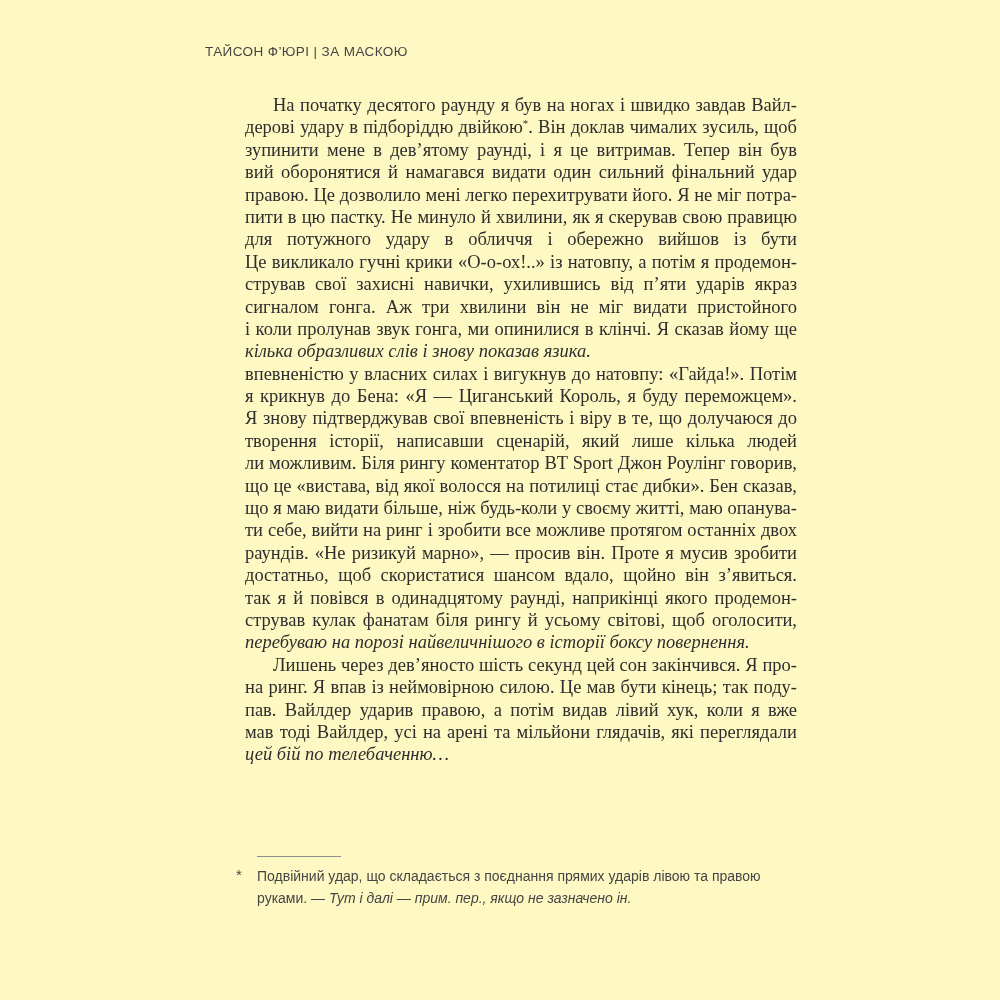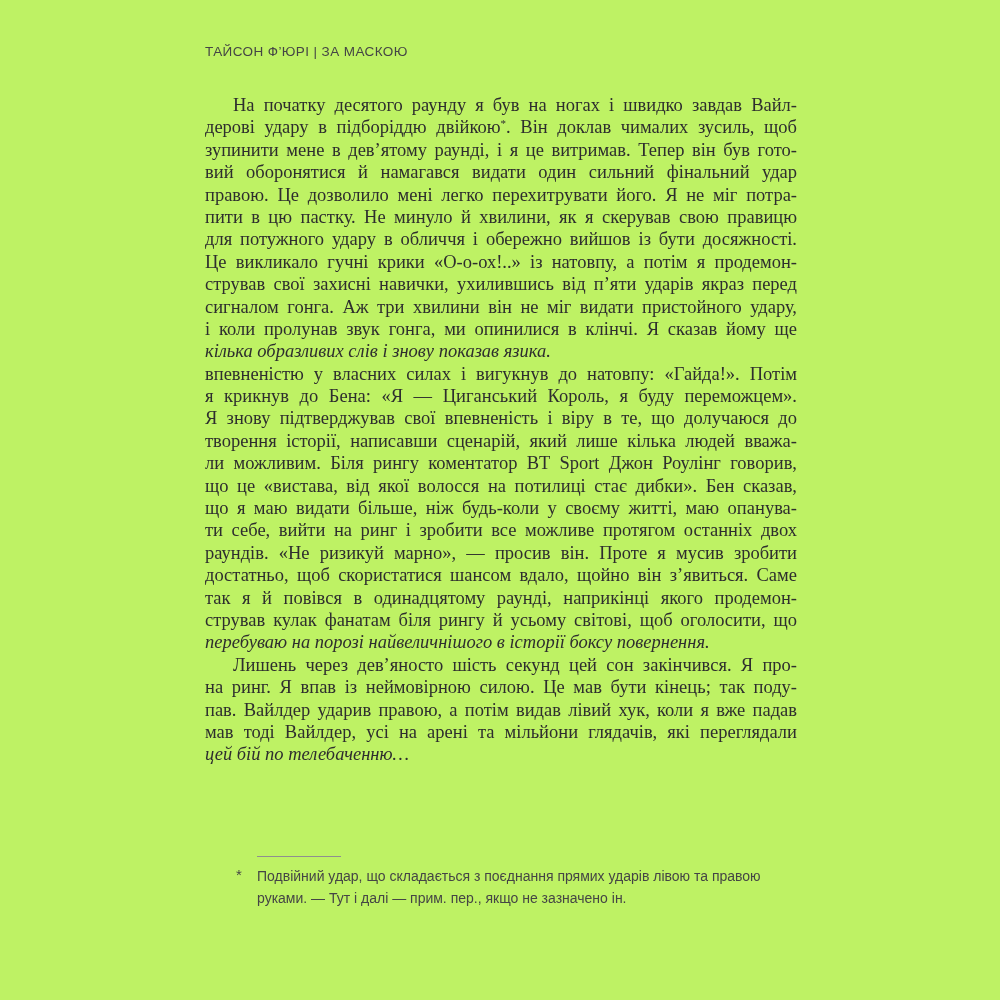--- a/index.html
+++ b/index.html
@@ -4,21 +4,21 @@
 <style>
   html, body {
     margin: 0;
     padding: 0;
     background: #ffffff;
   }
   .page {
     position: relative;
     width: 1000px;
     height: 1000px;
-    background: #bef264;
+    background: #fef9c3;
     overflow: hidden;
   }
   .running-head {
     position: absolute;
     left: 205px;
     top: 44px;
     font-family: "Liberation Sans", sans-serif;
     font-size: 13.5px;
     letter-spacing: 0.4px;
     color: #454545;
@@ -32,20 +32,21 @@
     font-size: 18.5px;
     line-height: 22.4px;
     color: #2e2e2e;
   }
   .paragraph { margin: 0; padding: 0; }
   .text-line {
     text-align: justify;
     text-align-last: justify;
     height: 22.4px;
     overflow: hidden;
+    margin-left: 40px;
   }
   .text-line.first { text-indent: 28px; }
   .text-line.last  { text-align-last: left; font-style: italic; }
   .text-line sup {
     font-size: 11px;
     line-height: 0;
     vertical-align: 6px;
   }
   .footnote {
     position: absolute;
@@ -67,21 +68,21 @@
     position: relative;
     padding-left: 52px;
   }
   .footnote-marker {
     position: absolute;
     left: 31px;
     top: -1px;
     font-size: 15px;
   }
   .footnote-text { display: block; }
-  .fn-italic { }
+  .fn-italic { font-style: italic; }
 </style>
 </head>
 <body>
 
 <div class="page">
 
   <div class="running-head">ТАЙСОН Ф’ЮРІ | ЗА МАСКОЮ</div>
 
   <div class="body-text" id="body-text">
       <div class="paragraph">

